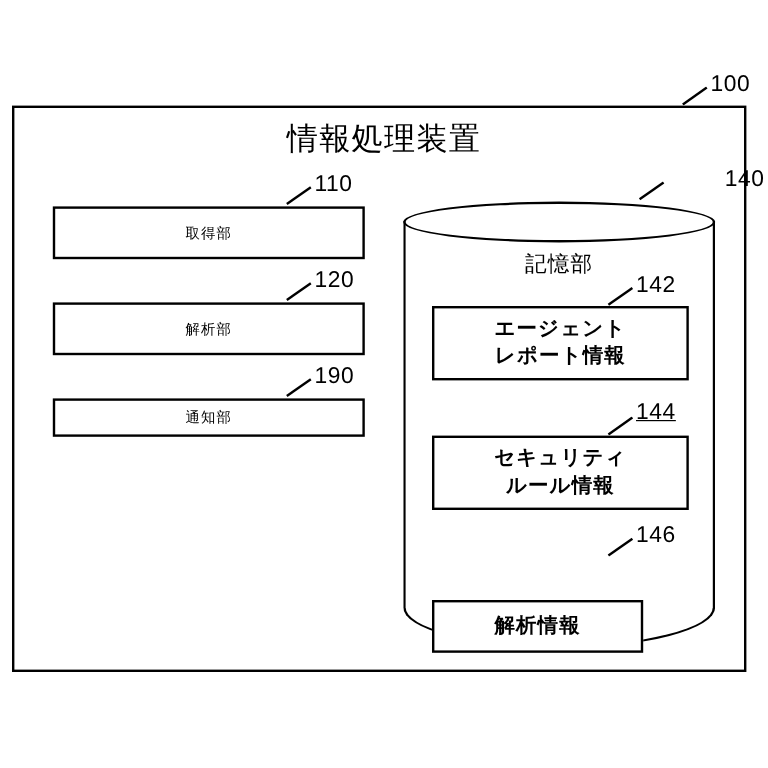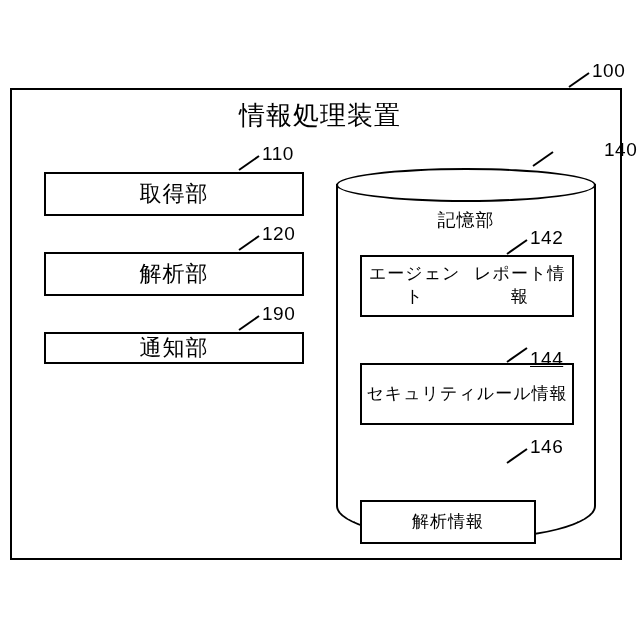--- a/index.html
+++ b/index.html
@@ -44,21 +44,21 @@
 
   
   .unit-box {
     position: absolute;
     border: 2px solid #000;
     box-sizing: border-box;
     background: #fff;
     display: flex;
     align-items: center;
     justify-content: center;
-    font-size: 22px;
+    font-size: 12px;
     letter-spacing: 1px;
   }
   .unit-1 { left: 44px;  top: 172px; width: 260px; height: 44px; }
   .unit-2 { left: 44px;  top: 252px; width: 260px; height: 44px; }
   .unit-3 { left: 44px;  top: 332px; width: 260px; height: 32px; }
 
   
   .cylinder {
     position: absolute;
     left: 336px;
@@ -100,26 +100,28 @@
     font-size: 18px;
     letter-spacing: 1px;
   }
 
   .store-box {
     position: absolute;
     border: 2px solid #000;
     box-sizing: border-box;
     background: #fff;
     display: flex;
+    flex-direction: column;
     align-items: center;
     justify-content: center;
     font-size: 17px;
     line-height: 1.35;
     letter-spacing: 1px;
     text-align: center;
+    font-weight: bold;
   }
   .store-1 { left: 360px; top: 255px; width: 214px; height: 62px; }
   .store-2 { left: 360px; top: 363px; width: 214px; height: 62px; }
   .store-3 { left: 360px; top: 488px; width: 176px; height: 44px; margin-top: 12px; }
 
   
   .ref {
     position: absolute;
     font-size: 19px;
     letter-spacing: 0.5px;
@@ -142,21 +144,21 @@
 
   .ref-130 { left: 262px; top: 303px; }
   .tick-130 { left: 238px; top: 315px; }
 
   .ref-140 { left: 556px; top: 139px; margin-left: 48px; }
   .tick-140 { left: 532px; top: 151px; }
 
   .ref-142 { left: 530px; top: 227px; }
   .tick-142 { left: 506px; top: 239px; }
 
-  .ref-144 { left: 530px; top: 348px; text-decoration: underline; }
+  .ref-144 { left: 530px; top: 333px; text-decoration: underline; }
   .tick-144 { left: 506px; top: 347px; }
 
   .ref-146 { left: 530px; top: 436px; }
   .tick-146 { left: 506px; top: 448px; }
 </style>
 </head>
 <body>
 
 <div id="diagram">
 

